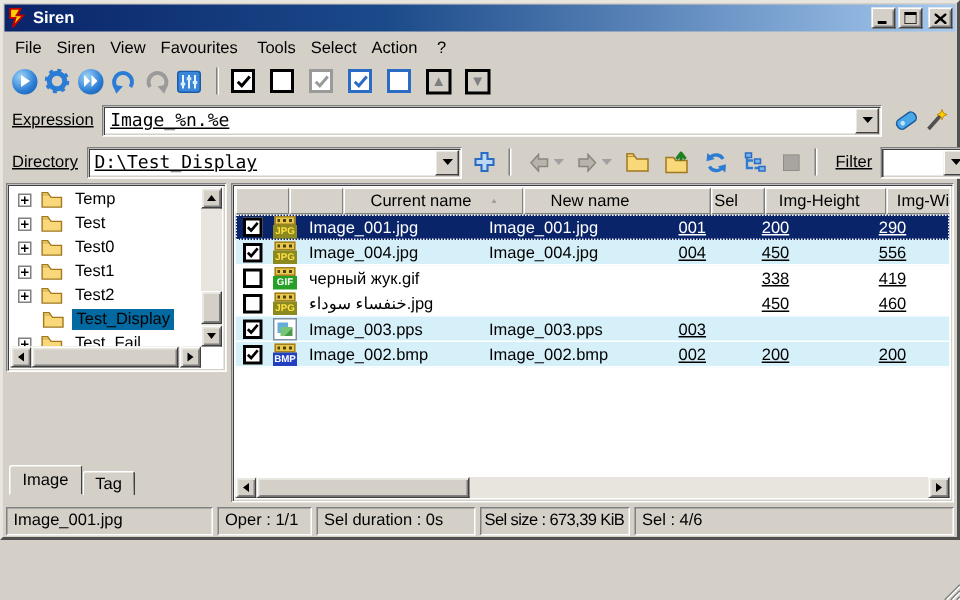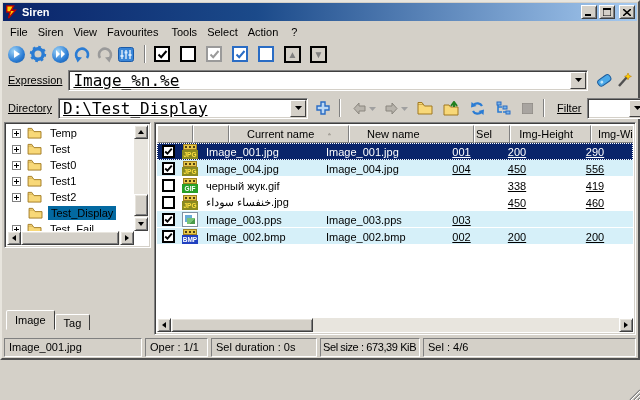--- a/index.html
+++ b/index.html
@@ -24,21 +24,21 @@
 .cbx { width:16px; height:16px; background:#fff; border:2px solid #000; margin-right:10px; display:flex; align-items:center; justify-content:center; color:#000; flex:0 0 auto; }
 .cbx.gray { border-color:#9a9a9a; color:#9a9a9a; }
 .cbx.blue { border-color:#2a6cc4; color:#2a6cc4; }
 .cbx svg { display:block; }
 .tribtn { width:17px; height:17px; border:2px solid #000; background:#d4d0c8; color:#808080; font-size:10px; display:flex; align-items:center; justify-content:center; margin-right:9px; flex:0 0 auto; }
 
 
 .fieldrow { height:28px; display:flex; align-items:center; padding:0 4px 0 6px; flex:0 0 auto;text-decoration:underline; }
 .flabel { margin-right:6px; flex:0 0 auto; }
 .combo { display:flex; height:21px; background:#fff; border:1px solid; border-color:#808080 #fff #fff #808080; box-shadow:inset 1px 1px 0 #404040, inset -1px -1px 0 #d4d0c8; align-items:center; flex:0 0 auto; }
-.combo .cval { flex:1; padding:0 4px; font-family:"DejaVu Sans Mono",monospace; font-size:16px; white-space:nowrap; overflow:hidden; }
+.combo .cval { flex:1; padding:0 4px; font-family:"DejaVu Sans Mono",monospace; font-size:12px; white-space:nowrap; overflow:hidden; }
 .combo .carrow { width:16px; height:17px; margin:1px; background:#d4d0c8; border:1px solid; border-color:#fff #404040 #404040 #fff; display:flex; align-items:center; justify-content:center; flex:0 0 auto; }
 .carrow svg { display:block; }
 .ibtn { width:20px; height:20px; display:flex; align-items:center; justify-content:center; flex:0 0 auto; }
 
 
 .main { flex:1; display:flex; overflow:hidden; }
 .leftpane { width:150px; flex:0 0 auto; display:flex; flex-direction:column; padding:0 1px 0 2px;gap:30px; }
 .treebox { height:126px; flex:0 0 auto; background:#fff; border:1px solid; border-color:#808080 #fff #fff #808080; box-shadow:inset 1px 1px 0 #404040, inset -1px -1px 0 #d4d0c8; position:relative; overflow:hidden; }
 .treeinner { position:absolute; left:2px; top:2px; right:16px; bottom:16px; overflow:hidden; }
 .treerow { height:16px; display:flex; align-items:center; white-space:nowrap; }

